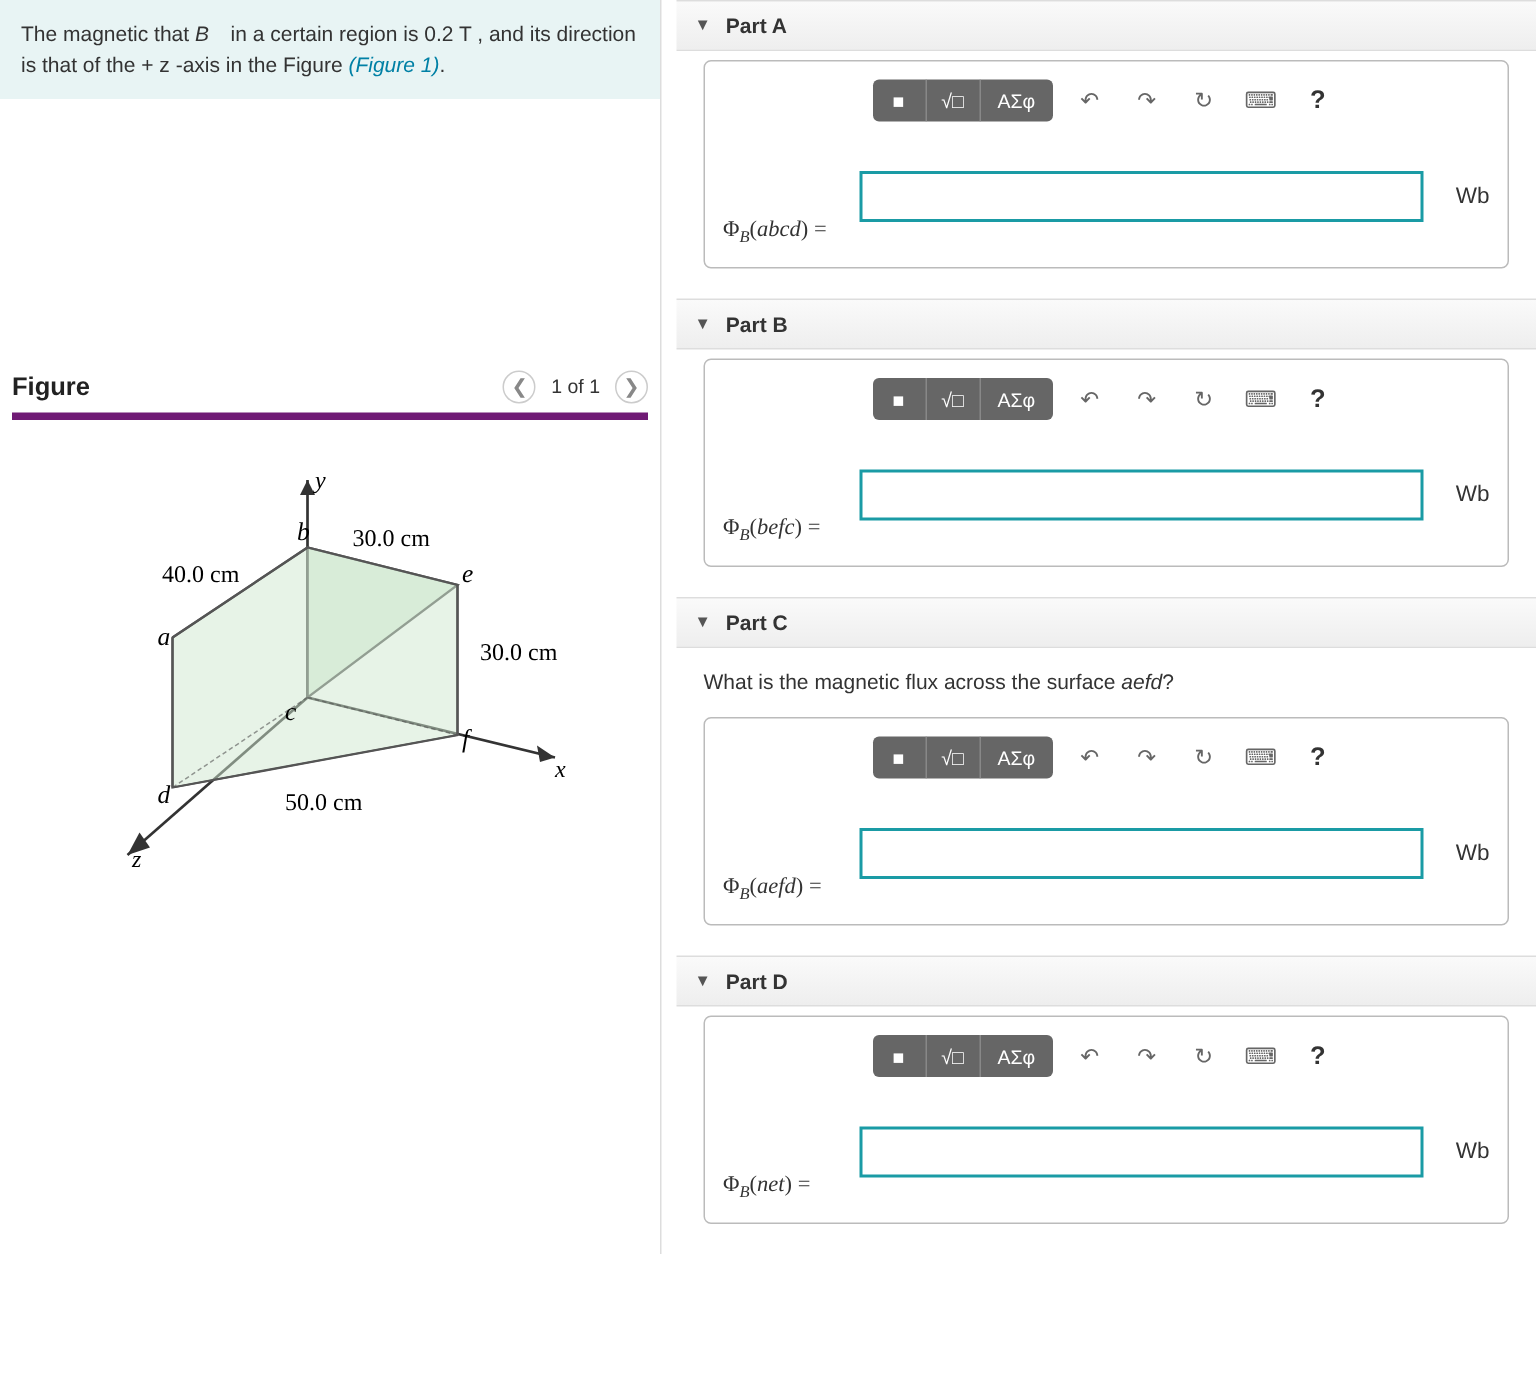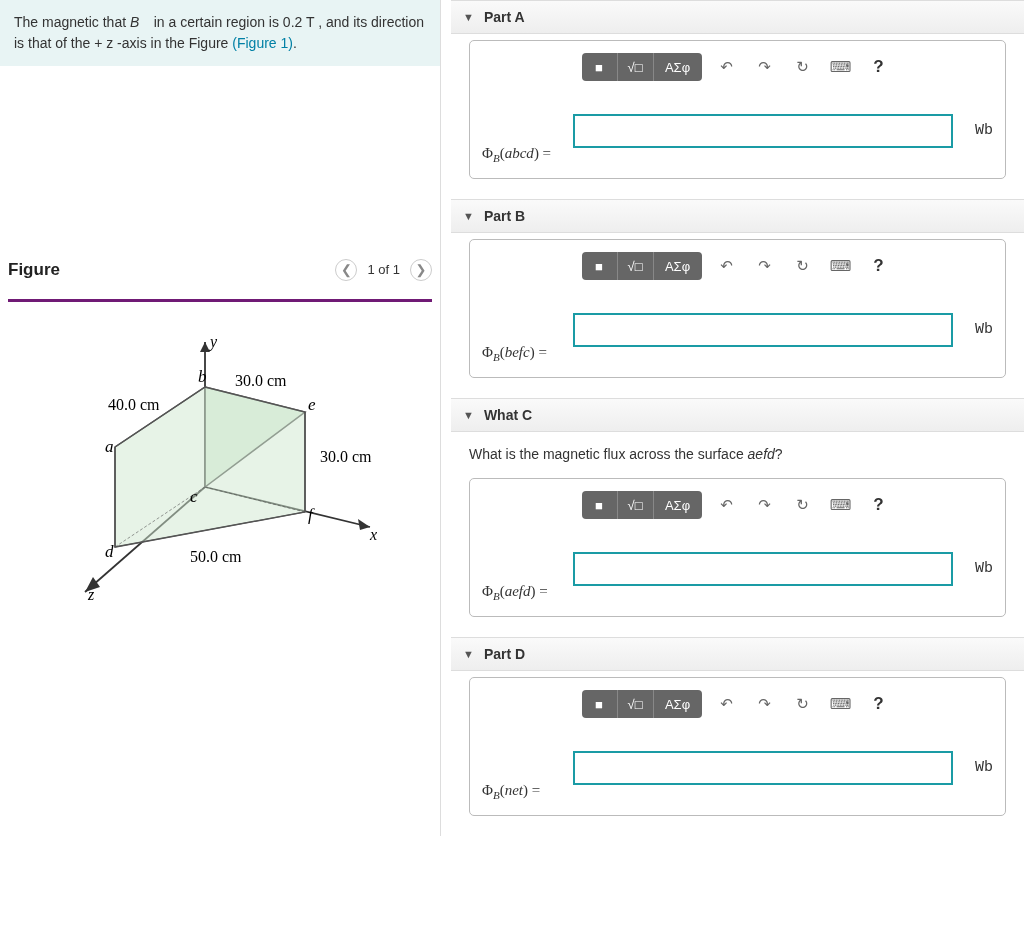--- a/index.html
+++ b/index.html
@@ -14,41 +14,41 @@
 .left-col { width: 440px; padding: 0; }
 .right-col { width: 584px; border-left: 1px solid #ddd; padding-left: 10px; }
 
 .problem-statement {
   background: #e8f4f4;
   padding: 12px 14px;
   line-height: 1.5;
   color: #333;
 }
 .problem-statement .vec { font-style: italic; }
-.figure-link { color: #0080a5; }
+.figure-link { color: #0080a5; font-style: italic; }
 
 .figure-section { margin-top: 180px; padding: 0 8px; }
 .figure-header {
   display: flex;
   justify-content: space-between;
   align-items: center;
-  border-bottom: 3px solid #701a75;
+  border-bottom: 5px solid #701a75;
   padding-bottom: 6px;
 }
 .figure-title { font-weight: bold; font-size: 17px; color: #222; }
 .figure-nav { display: flex; align-items: center; gap: 6px; }
 .nav-btn {
   width: 22px; height: 22px;
   border: 1px solid #ccc;
   border-radius: 50%;
   background: #fff;
   display: flex; align-items: center; justify-content: center;
   font-size: 13px; color: #888;
 }
-.figure-counter { font-size: 13px; color: #333; margin: 16px 4px; }
+.figure-counter { font-size: 13px; color: #333; margin: 4px 4px; }
 .figure-svg { margin-top: 30px; display: flex; justify-content: center; }
 
 .part-section { margin-bottom: 20px; }
 .part-header {
   background: linear-gradient(#fafafa, #eee);
   border-top: 1px solid #ddd;
   border-bottom: 1px solid #ddd;
   padding: 8px 12px;
   display: flex;
   align-items: center;
@@ -121,21 +121,21 @@
 .flux-label sub { font-style: italic; font-size: 11px; }
 .flux-label .paren { font-style: italic; }
 .answer-input {
   flex: 1;
   height: 34px;
   border: 2px solid #1a9ba5;
   padding: 4px 6px;
   font-size: 14px;
 }
 .unit-label {
-  font-family: Liberation Mono, monospace;
+  font-family: Liberation Sans, sans-serif;
   font-size: 15px;
   margin-left: 16px;
 }
 
 svg text { font-family: 'Times New Roman', serif; }
 </style>
 </head>
 <body>
 
 <div class="container">
@@ -284,21 +284,21 @@
           <span class="flux-label">Φ<sub>B</sub>(<span class="paren">befc</span>) =</span>
           <input class="answer-input" type="text" style="">
           <span class="unit-label">Wb</span>
         </div>
       </div>
     </div>
 
     <div class="part-section">
       <div class="part-header">
         <span class="part-caret">▼</span>
-        <span class="part-title">What C</span>
+        <span class="part-title">Part C</span>
       </div>
       <div class="part-question">
         <span>What is the magnetic flux across the surface </span><span class="surf">aefd</span><span>?</span>
       </div>
       <div class="answer-box">
         <div class="toolbar">
           <div class="tb-group">
             <div class="tb-btn">
                 <span>■</span>
               </div>

